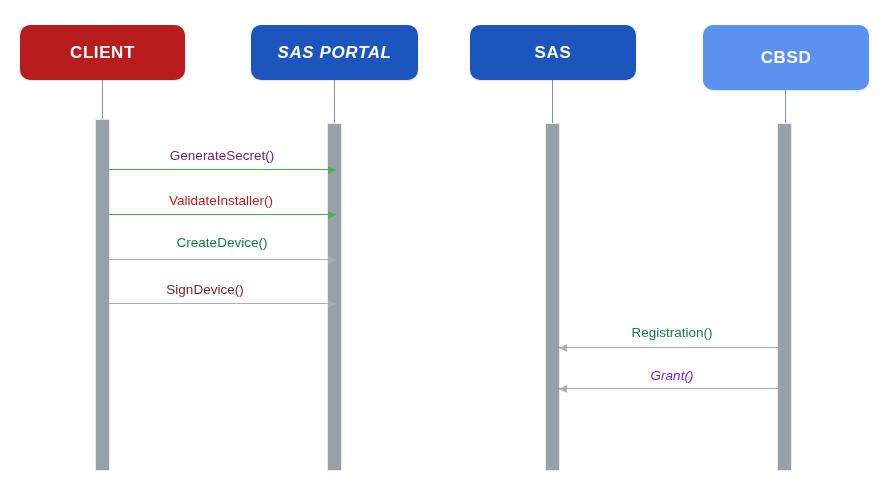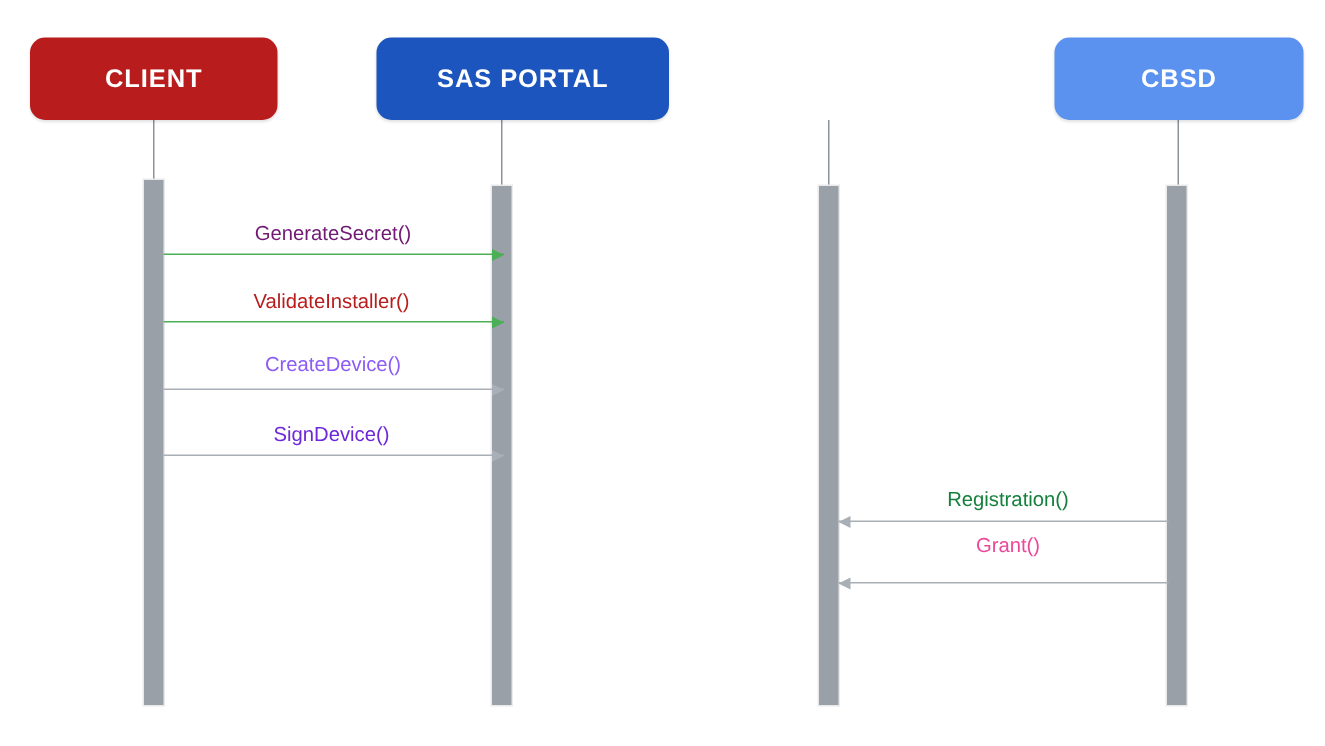--- a/index.html
+++ b/index.html
@@ -84,41 +84,44 @@
 
 <div id="diagram-root" style="width: 883px; height: 497px; background: rgb(255, 255, 255);">
 
 <div class="lifeline-stem" style="left: 102px; top: 80px; height: 40px; background: rgb(139, 145, 153);"></div>
     <div class="activation-bar" style="left: 96px; top: 120px; width: 13px; height: 350px; background: rgb(154, 160, 168);"></div>
     <div class="actor-box" style="left: 20px; top: 25px; width: 165px; height: 55px; background: #b91c1c;">
       <span>CLIENT</span>
     </div>
     <div class="lifeline-stem" style="left: 334px; top: 80px; height: 44px; background: rgb(139, 145, 153);"></div>
     <div class="activation-bar" style="left: 328px; top: 124px; width: 13px; height: 346px; background: rgb(154, 160, 168);"></div>
-    <div class="actor-box" style="left: 251px; top: 25px; width: 195px; height: 55px; background: rgb(27, 85, 189);">
+    <div class="actor-box" style="left: 251px; top: 25px; width: 167px; height: 55px; background: rgb(27, 85, 189); font-style: italic;">
       <span>SAS PORTAL</span>
     </div>
     <div class="lifeline-stem" style="left: 552px; top: 80px; height: 44px; background: rgb(139, 145, 153);"></div>
     <div class="activation-bar" style="left: 546px; top: 124px; width: 13px; height: 346px; background: rgb(154, 160, 168);"></div>
+    <div class="actor-box" style="left: 470px; top: 25px; width: 166px; height: 55px; background: rgb(27, 85, 189);">
+      <span>SAS</span>
+    </div>
     <div class="lifeline-stem" style="left: 785px; top: 80px; height: 44px; background: rgb(139, 145, 153);"></div>
     <div class="activation-bar" style="left: 778px; top: 124px; width: 13px; height: 346px; background: rgb(154, 160, 168);"></div>
-    <div class="actor-box" style="left: 703px; top: 25px; width: 166px; height: 55px; background: rgb(91, 146, 240);">
+    <div class="actor-box" style="left: 703px; top: 25px; width: 166px; height: 65px; background: rgb(91, 146, 240);">
       <span>CBSD</span>
     </div>
     <div class="msg-line green" style="left: 109px; top: 169px; width: 227px; background: rgb(74, 175, 85);"></div>
     <div class="arrow-head right green" style="top: 165.5px; left: 328px; border-left-color: rgb(74, 175, 85);"></div>
     <div class="msg-label green" style="left: 222px; top: 148px; color: #701a75;">GenerateSecret()</div>
     <div class="msg-line green" style="left: 109px; top: 214px; width: 227px; background: rgb(74, 175, 85);"></div>
     <div class="arrow-head right green" style="top: 210.5px; left: 328px; border-left-color: rgb(74, 175, 85);"></div>
     <div class="msg-label green" style="left: 221px; top: 193px; color: #b91c1c;">ValidateInstaller()</div>
     <div class="msg-line gray" style="left: 109px; top: 259px; width: 227px; background: rgb(169, 175, 182);"></div>
     <div class="arrow-head right gray" style="top: 255.5px; left: 328px; border-left-color: rgb(169, 175, 182);"></div>
-    <div class="msg-label gray" style="left: 222px; top: 235px; color: #8b5cf6;">CreateDevice()</div>
+    <div class="msg-label gray" style="left: 222px; top: 235px; color: #15803d;">CreateDevice()</div>
     <div class="msg-line gray" style="left: 109px; top: 303px; width: 227px; background: rgb(169, 175, 182);"></div>
     <div class="arrow-head right gray" style="top: 299.5px; left: 328px; border-left-color: rgb(169, 175, 182);"></div>
-    <div class="msg-label gray" style="left: 221px; top: 282px; color: #6d28d9;">SignDevice()</div>
+    <div class="msg-label gray" style="left: 205px; top: 282px; color: #7f1d1d;">SignDevice()</div>
     <div class="msg-line gray" style="left: 559px; top: 347px; width: 220px; background: rgb(169, 175, 182);"></div>
     <div class="arrow-head left gray" style="top: 343.5px; left: 559px; border-right-color: rgb(169, 175, 182);"></div>
     <div class="msg-label gray" style="left: 672px; top: 325px; color: #15803d;">Registration()</div>
     <div class="msg-line gray" style="left: 559px; top: 388px; width: 220px; background: rgb(169, 175, 182);"></div>
     <div class="arrow-head left gray" style="top: 384.5px; left: 559px; border-right-color: rgb(169, 175, 182);"></div>
-    <div class="msg-label gray" style="left: 672px; top: 356px; color: #ec4899;">Grant()</div>
+    <div class="msg-label gray" style="left: 672px; top: 368px; color: #6d28d9; font-style: italic;">Grant()</div>
   </div>
 
 </body></html>

